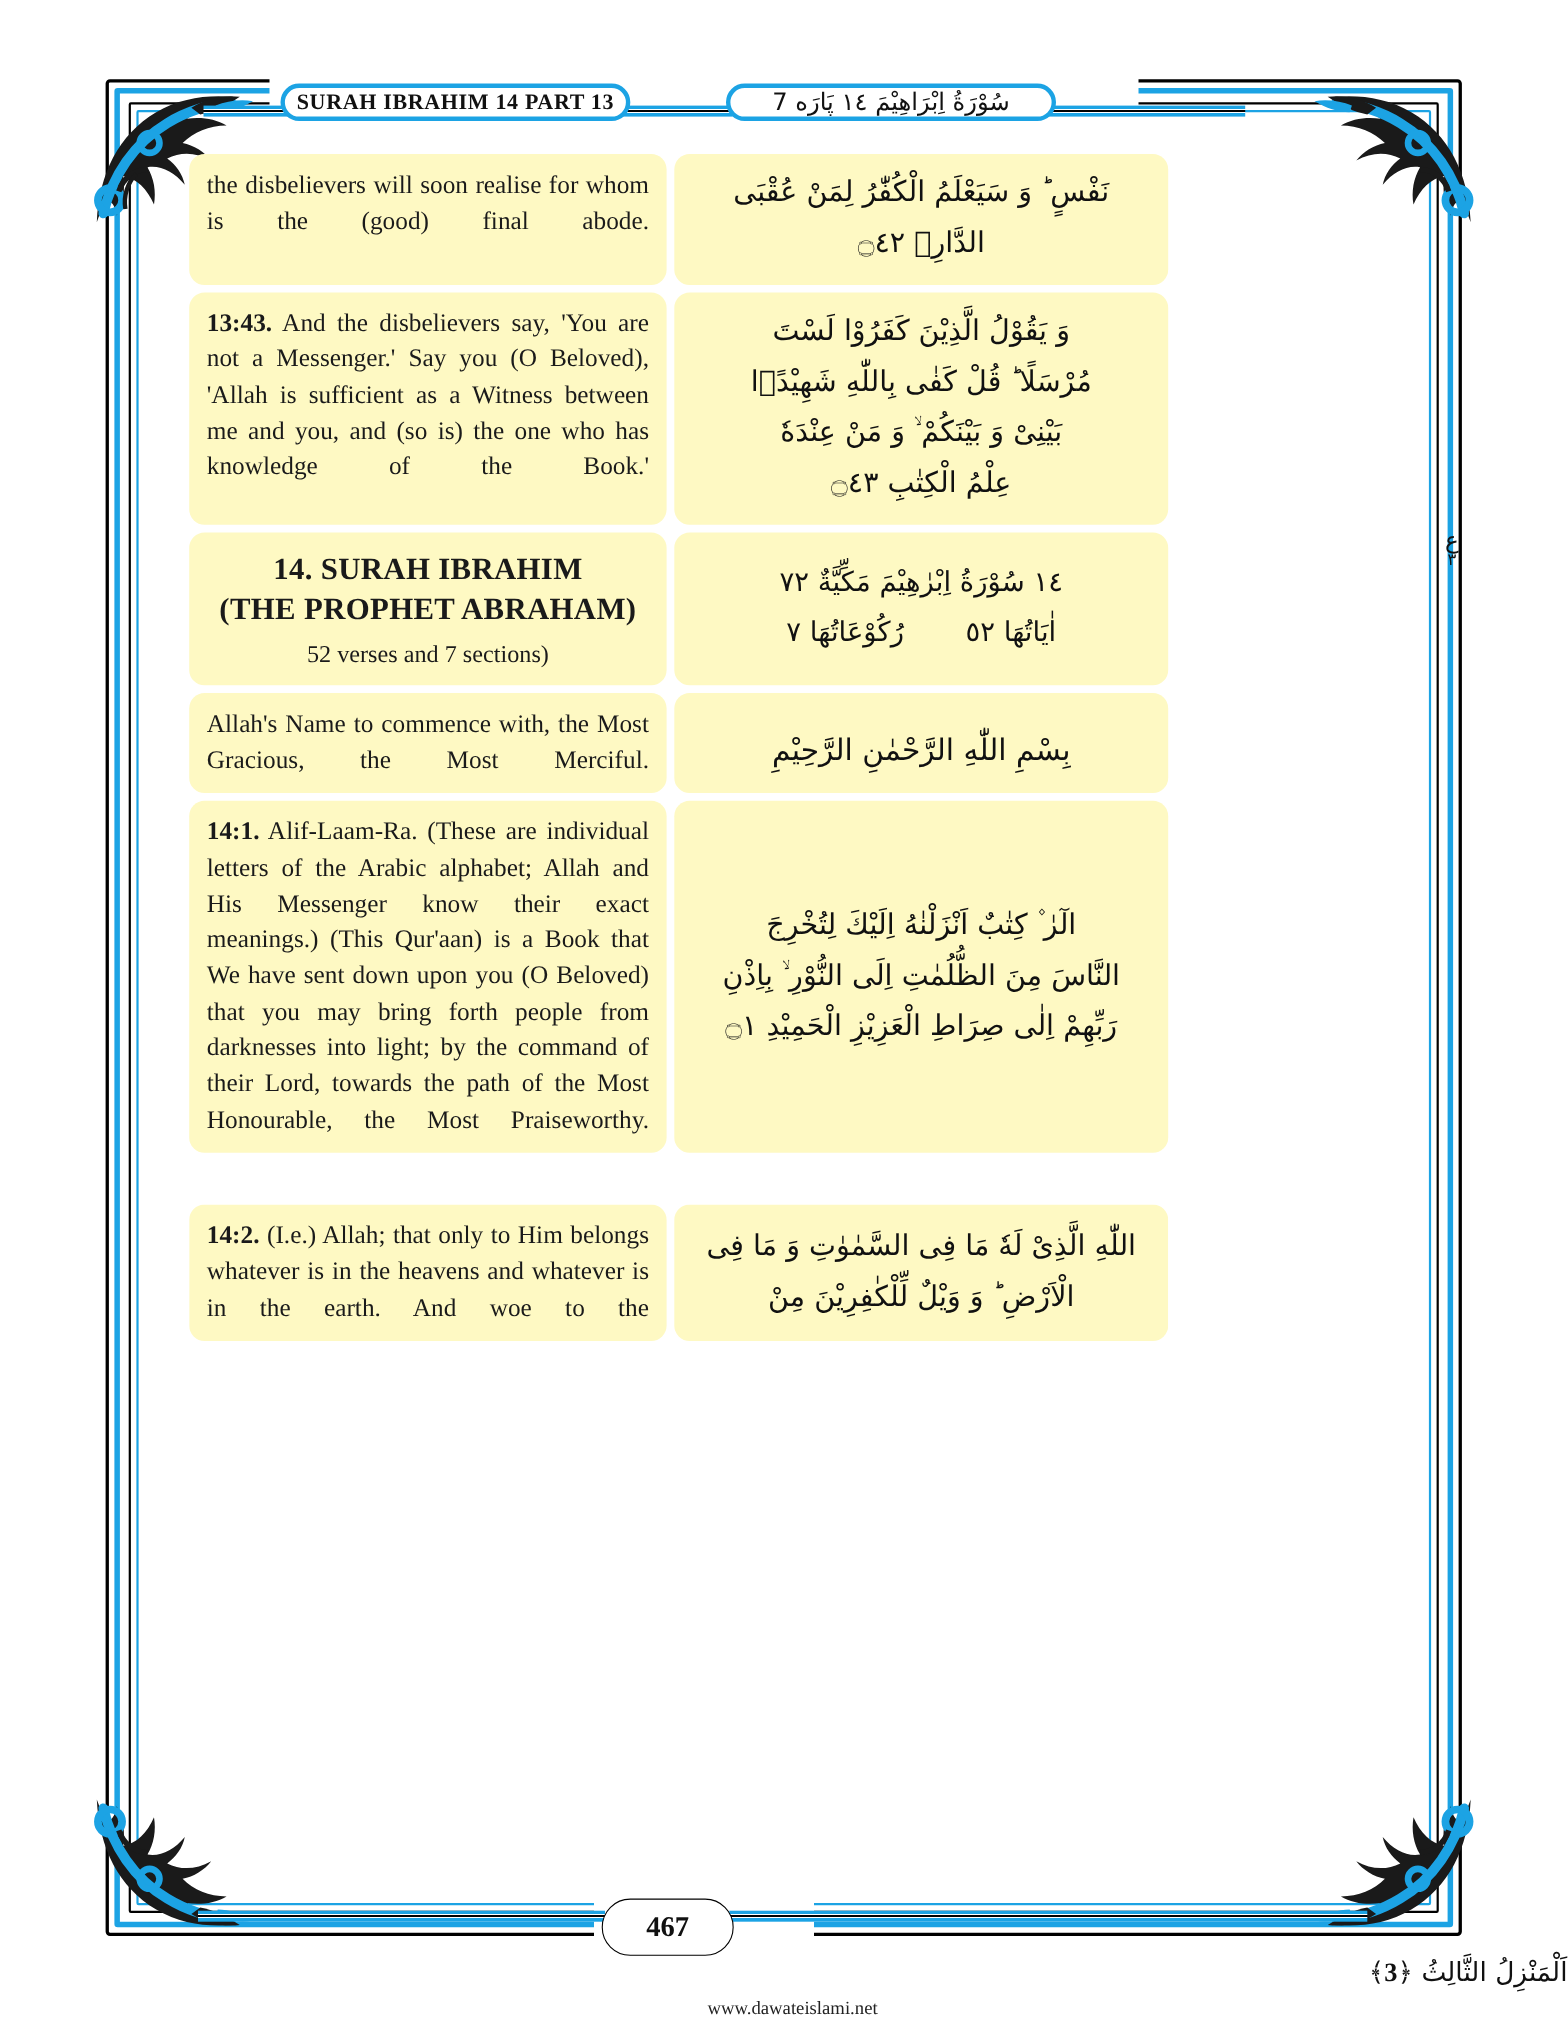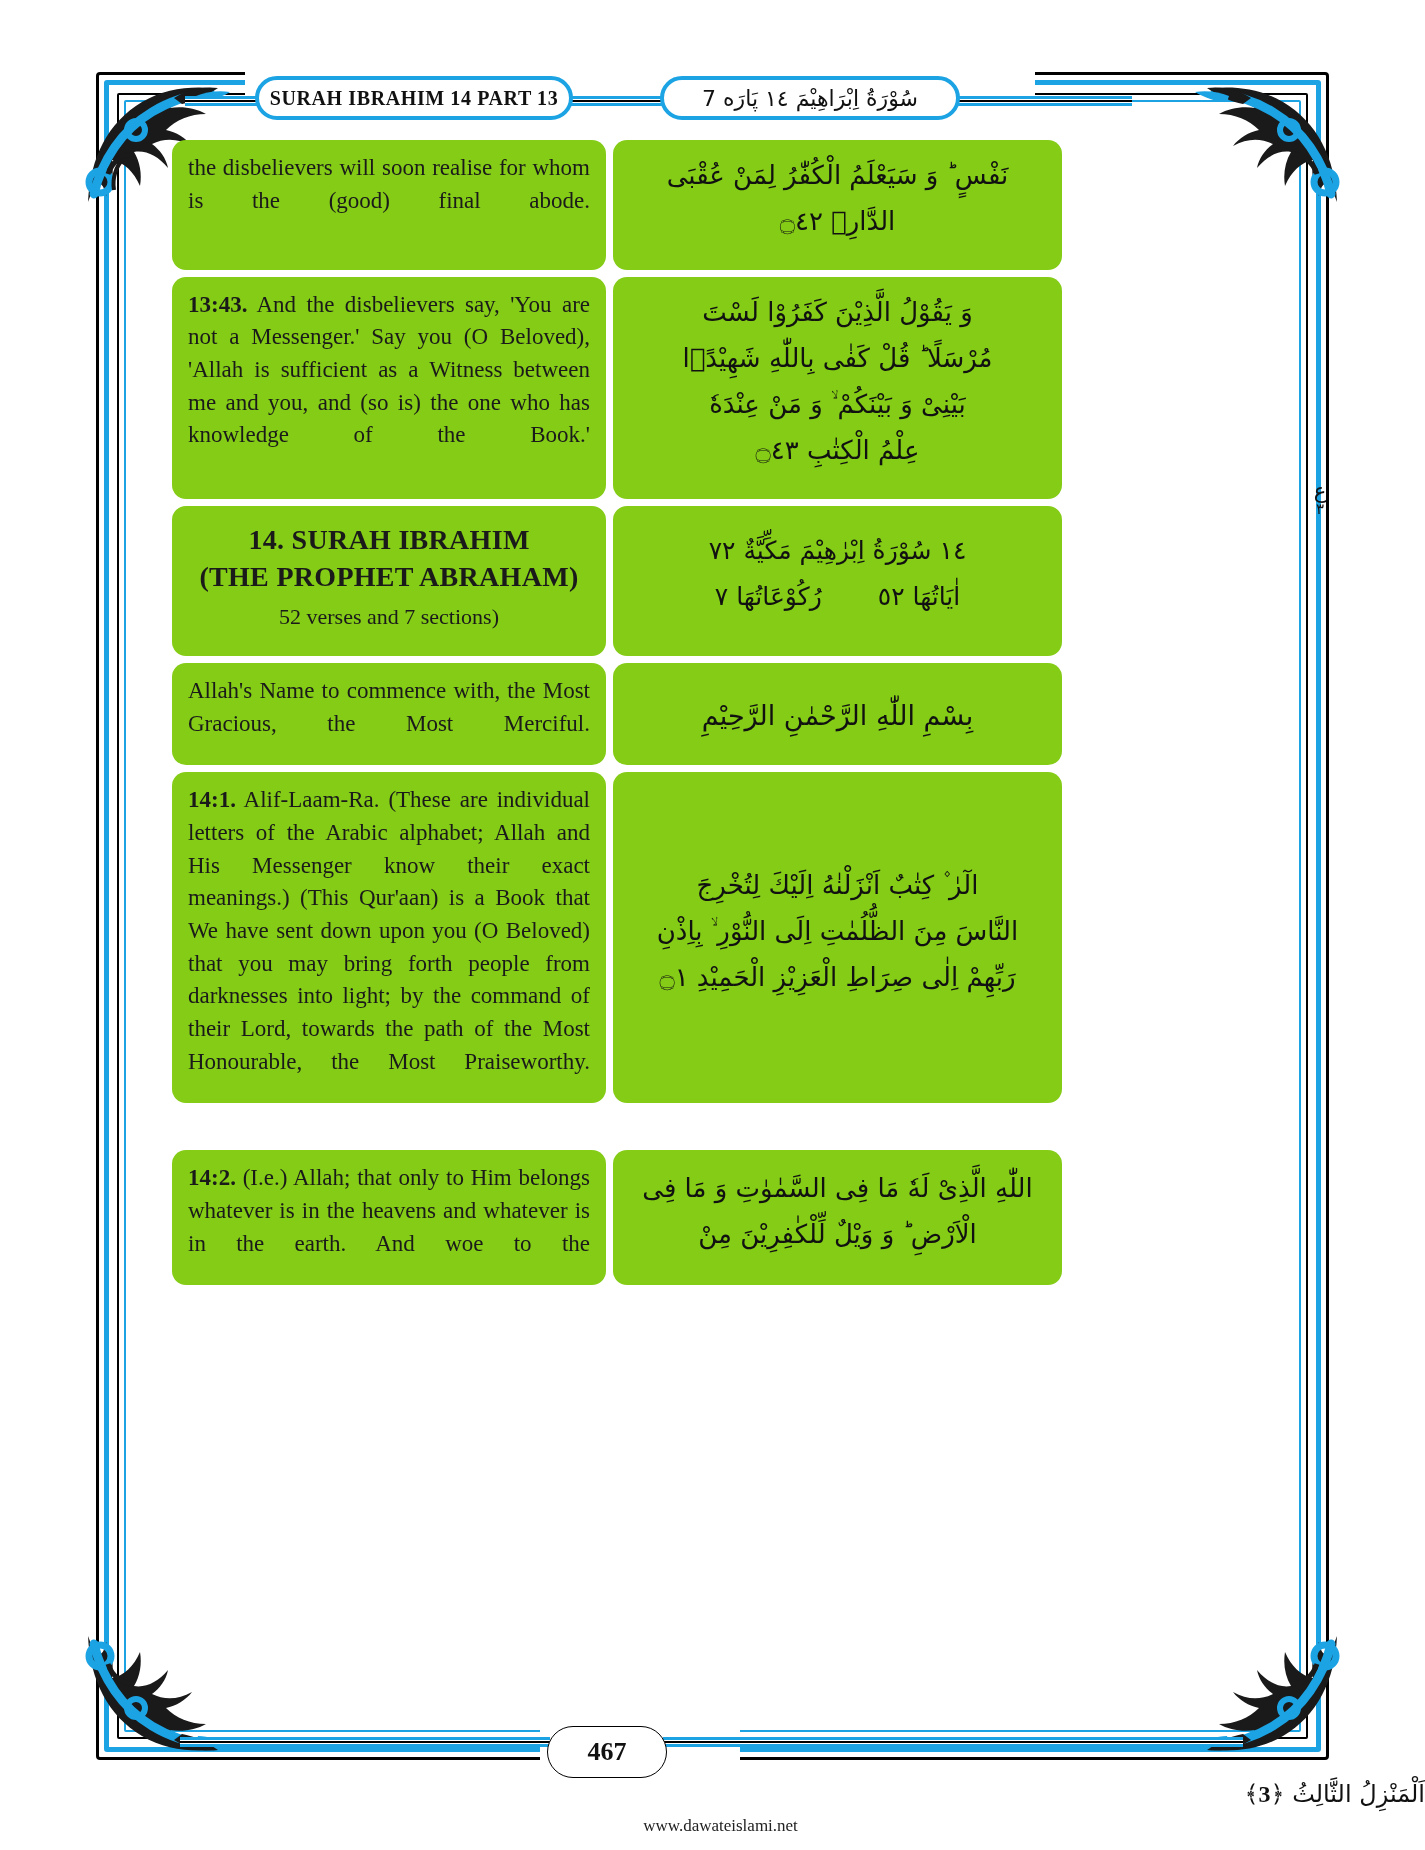--- a/index.html
+++ b/index.html
@@ -57,21 +57,21 @@
   
   .corner { position: absolute; width: 170px; height: 150px; }
   .corner svg { width: 100%; height: 100%; display: block; }
   .corner.tl { left: 78px;  top: 62px; }
   .corner.tr { right: 78px; top: 62px; transform: scaleX(-1); }
   .corner.bl { left: 78px;  bottom: 74px; transform: scaleY(-1); }
   .corner.br { right: 78px; bottom: 74px; transform: scale(-1,-1); }
 
   
   .hdr {
-    position: absolute; top: 76px; height: 44px;
+    position: absolute; top: 76px; height: 34px;
     background: #fff;
     border: 4px solid #1CA3E4;
     border-radius: 26px;
     display: flex; align-items: center; justify-content: center;
     z-index: 5;
   }
   .hdr-left  { left: 255px; width: 318px; }
   .hdr-right { left: 660px; width: 300px; }
   .hdr-left-text {
     font-family: "Liberation Serif", serif;
@@ -170,23 +170,23 @@
   
   .content {
     position: absolute;
     left: 172px; top: 140px;
     width: 890px;
     display: flex; flex-direction: column;
     gap: 7px;
   }
   .row { display: flex; gap: 7px; align-items: stretch; }
   .cell {
-    background: #84cc16;
+    background: #fef9c3;
     border-radius: 14px;
-    padding: 12px 16px 25px 16px;
+    padding: 12px 16px 14px 16px;
   }
   .cell.en {
     width: 434px;
     font-family: "Liberation Serif", serif;
     font-size: 23px;
     line-height: 1.42;
     color: #161616;
     text-align: justify;
     text-align-last: justify;
     color: #1a1a1a;

